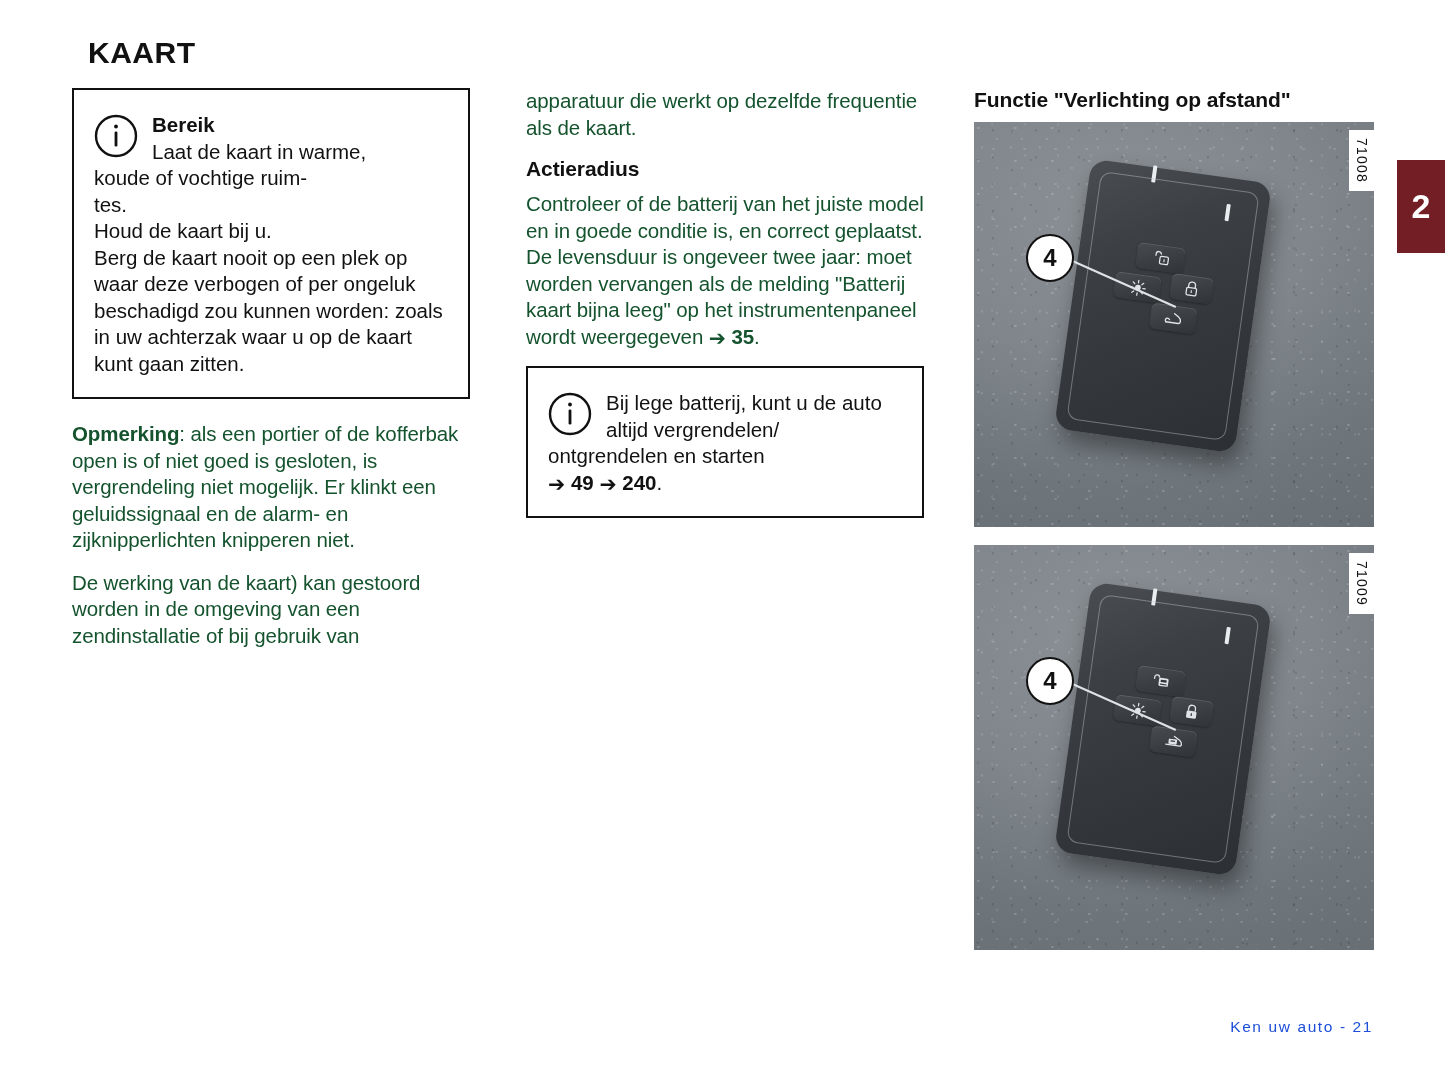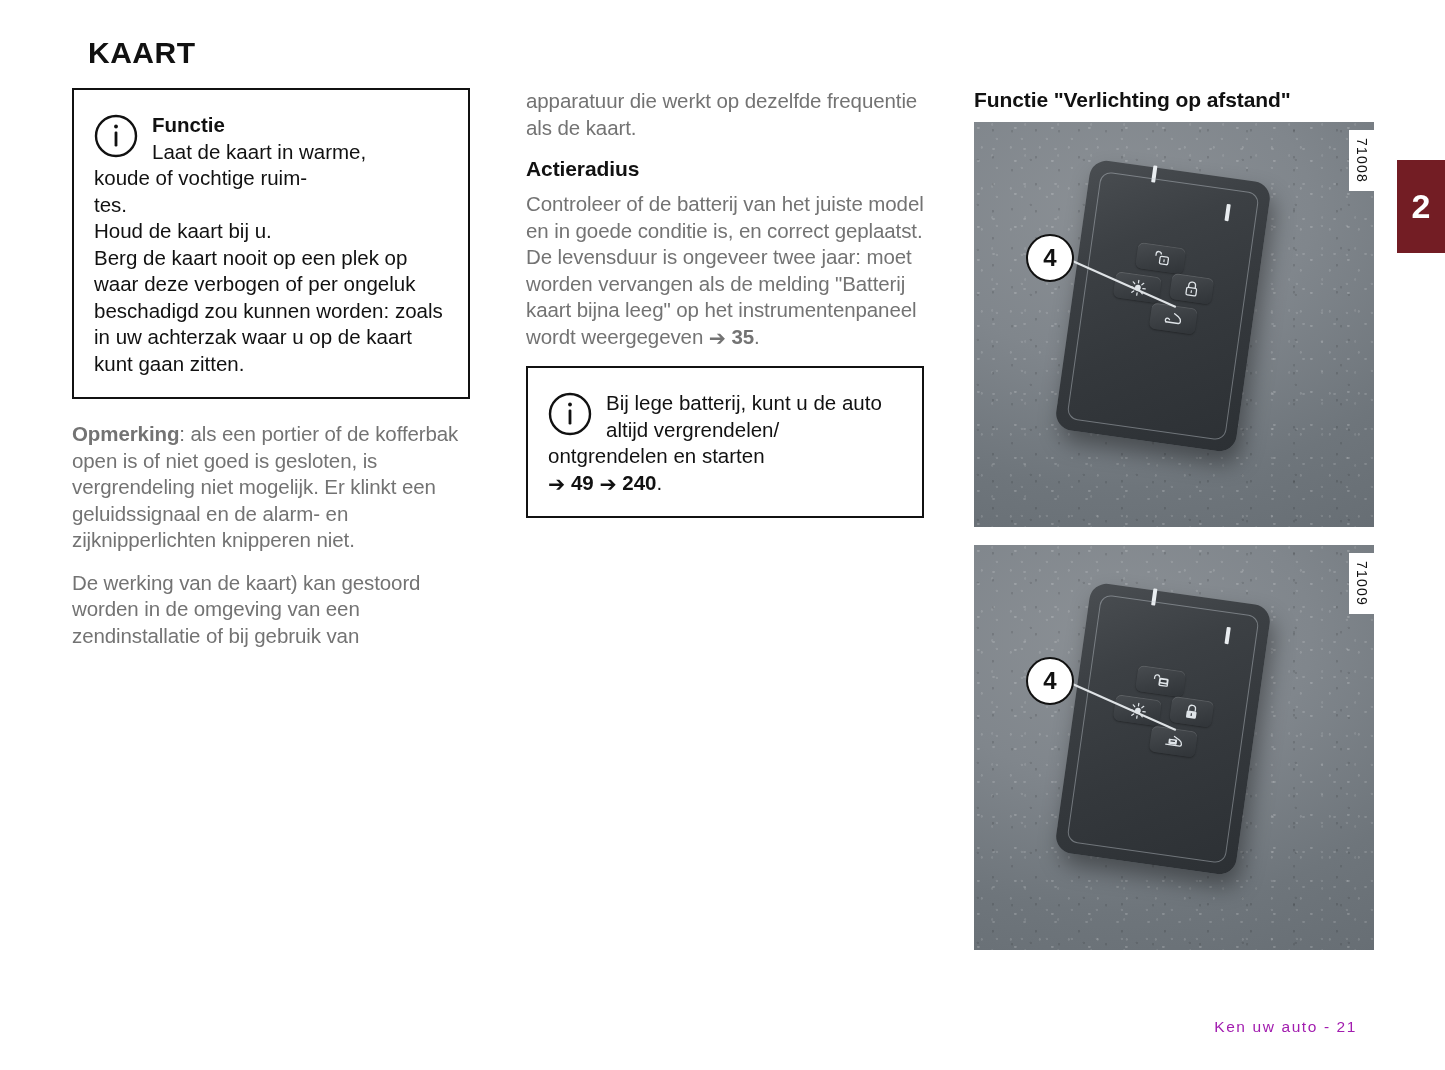--- a/index.html
+++ b/index.html
@@ -37,21 +37,21 @@
     position: absolute;
     top: 88px;
   }
   .col-1 { left: 72px;  width: 398px; }
   .col-2 { left: 526px; width: 398px; }
   .col-3 { left: 974px; width: 400px; }
 
   .body-text {
     font-size: 20.5px;
     line-height: 26.5px;
-    color: #737373;
+    color: #14532d;
     margin: 0 0 16px 0;
     letter-spacing: -0.1px;
   }
 
   h2.section-head {
     font-size: 21px;
     font-weight: bold;
     margin: 14px 0 10px 0;
     color: #111111;
     letter-spacing: -0.1px;
@@ -241,25 +241,25 @@
     align-items: center;
     justify-content: center;
     color: #ffffff;
     font-size: 34px;
     font-weight: bold;
   }
 
   
   .footer {
     position: absolute;
-    right: 88px;
+    right: 72px;
     bottom: 34px;
     font-size: 15.5px;
     letter-spacing: 1.6px;
-    color: #a21caf;
+    color: #1d4ed8;
   }
 </style>
 </head>
 <body>
 
 <div class="page">
 
   <div class="page-title">KAART</div>
 
   <div class="col col-1">
@@ -267,21 +267,21 @@
     <div class="info-box">
       <div class="ib-inner">
         <span class="info-icon">
           <svg viewBox="0 0 44 44" width="44" height="44" aria-hidden="true">
             <circle cx="22" cy="22" r="20" fill="none" stroke="#111111" stroke-width="2.4"></circle>
             <circle cx="22" cy="12.5" r="1.9" fill="#111111"></circle>
             <rect x="20.6" y="17.5" width="2.8" height="15" rx="1.2" fill="#111111"></rect>
           </svg>
         </span>
         <div class="ib-text">
-          <span class="ib-title">Functie</span>
+          <span class="ib-title">Bereik</span>
           <span>Laat de kaart in warme,</span><br>
           <span>koude of vochtige ruim-</span>
         </div>
         <div class="ib-clear"></div>
         <div class="ib-text">
           <span>tes.</span><br>
           <span>Houd de kaart bij u.</span><br>
           <span>Berg de kaart nooit op een plek op waar deze verbogen of per ongeluk beschadigd zou kunnen worden: zoals in uw achterzak waar u op de kaart kunt gaan zitten.</span>
         </div>
       </div>

